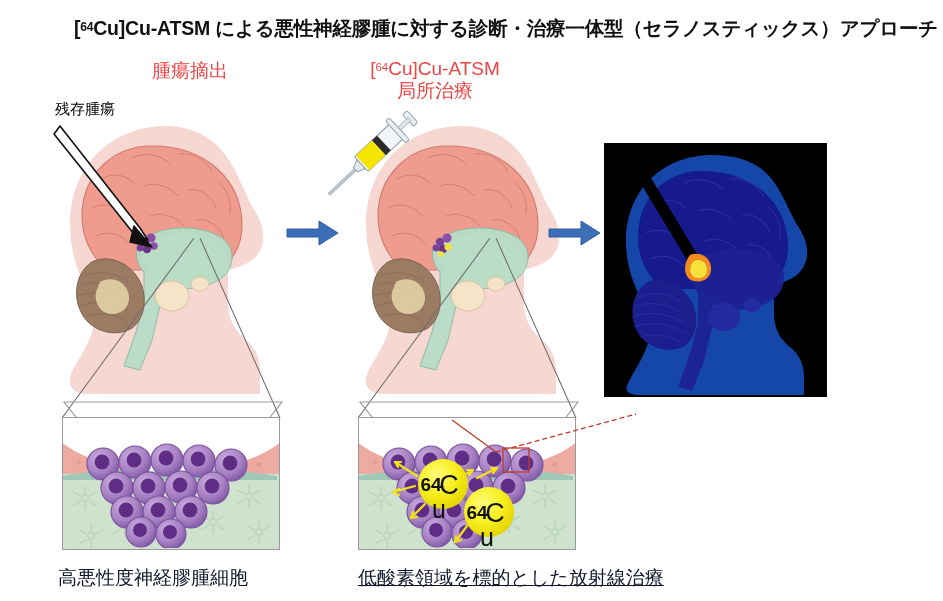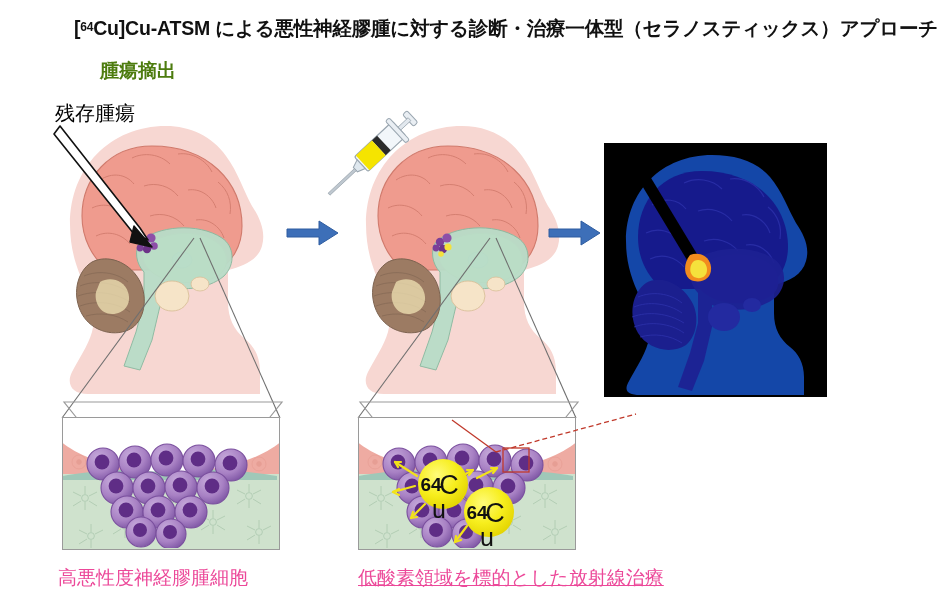--- a/index.html
+++ b/index.html
@@ -21,31 +21,31 @@
     font-size:19.5px;font-weight:bold;
     letter-spacing:-0.2px;
     white-space:nowrap;
     color:#111;
     text-align:right;
   }
   #title sup{font-size:12px;vertical-align:4px;font-weight:bold;}
 
   
   .blue-head{
-    color:#4d7c0f;font-weight:bold;font-size:19px;text-align:left;line-height:1.18;
+    color:#ef4444;font-weight:normal;font-size:19px;text-align:center;line-height:1.18;
   }
   .blue-head sup{font-size:11.5px;vertical-align:4px;}
-  .black-label{color:#000;font-size:20px;font-weight:normal;white-space:nowrap;}
+  .black-label{color:#000;font-size:15px;font-weight:normal;white-space:nowrap;}
 
   #lbl-resect{left:100px;top:60px;width:180px;}
   #lbl-residual{left:55px;top:100px;}
   #lbl-inject{left:320px;top:58px;width:230px;}
   #lbl-pet{left:578px;top:100px;width:290px;}
 
-  .caption{font-size:19px;color:#ec4899;white-space:nowrap;}
+  .caption{font-size:19px;color:#0f172a;white-space:nowrap;}
   #cap-left{left:58px;top:565px;}
   #cap-right{left:358px;top:565px;text-decoration:underline;}
 
   
   .proc-arrow{width:54px;height:30px;}
 
   
   .inset{
     border:1.4px solid #9a9a9a;
     background:#ffffff;
@@ -70,20 +70,24 @@
 <div class="stage">
 
   <div class="abs" id="title">
     <span>[</span><sup>64</sup><span>Cu]Cu-ATSM による悪性神経膠腫に対する診断・治療一体型（セラノスティックス）アプローチ</span>
   </div>
 
   <div class="abs blue-head" id="lbl-resect">腫瘍摘出</div>
 
   <div class="abs black-label" id="lbl-residual">残存腫瘍</div>
 
+  <div class="abs blue-head" id="lbl-inject">
+    <div><span>[</span><sup>64</sup><span>Cu]Cu-ATSM</span></div>
+    <div>局所治療</div>
+  </div>
 
 
   <div class="abs caption" id="cap-left">高悪性度神経膠腫細胞</div>
   <div class="abs caption" id="cap-right">低酸素領域を標的とした放射線治療</div>
 
   <svg class="abs" id="head-left" style="left:48px;top:120px;" width="250" height="280" viewBox="0 0 250 280">
 
     <path d="M118 6 C62 6 22 48 22 104 C22 132 30 152 38 168 C46 184 48 196 44 212
              C40 226 30 240 24 252 C18 264 24 274 40 274 L212 274 L212 252
              C212 236 206 226 196 218 C186 210 180 198 180 182 L180 150

